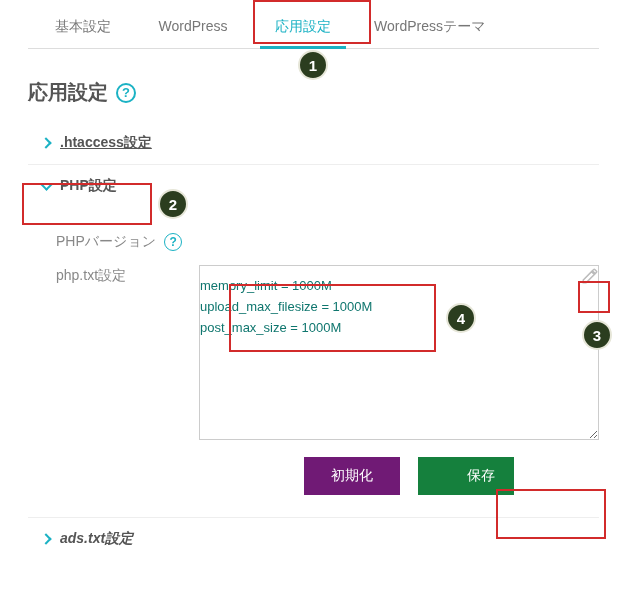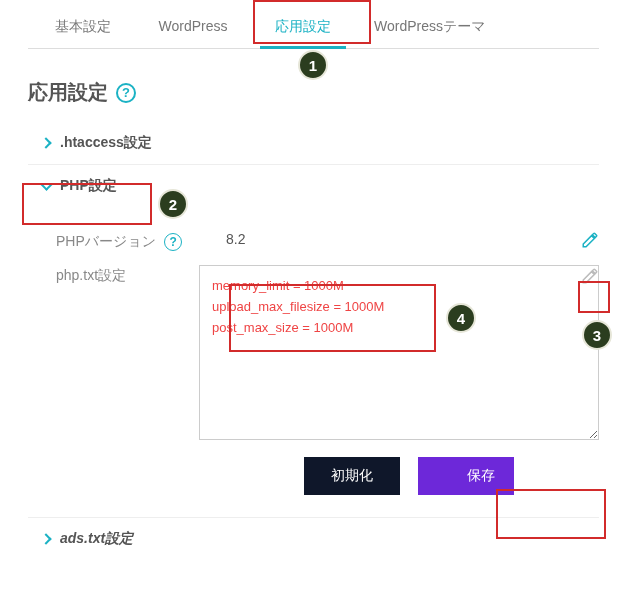--- a/index.html
+++ b/index.html
@@ -72,21 +72,21 @@
   .accordion {
     margin-top: 6px;
   }
   .acc-row {
     display: flex;
     align-items: center;
     padding: 12px 4px;
     border-top: 1px solid #eee;
     cursor: pointer;
   }
-  .acc-row:first-child { border-top: none; }
+  .acc-row:first-child { border-top: none; text-decoration: underline; }
   .acc-icon {
     width: 28px;
     display: inline-flex;
     align-items: center;
     justify-content: center;
   }
   .acc-title {
     font-weight: bold;
     color: #555;
   }
@@ -123,45 +123,45 @@
     justify-content: center;
     cursor: pointer;
   }
   .pencil svg { width: 18px; height: 18px; }
 
   .textarea {
     width: 400px;
     height: 175px;
     border: 1px solid #ccc;
     resize: vertical;
-    padding: 10px 12px;
+    padding: 10px 0;
     font-family: inherit;
     font-size: 13px;
-    color: #ef4444;
+    color: #0f766e;
     line-height: 1.6;
   }
 
   
   .button-row {
     display: flex;
     gap: 18px;
     justify-content: flex-start;
     margin-left: 248px;
     margin-top: 14px;
   }
   .btn {
     min-width: 96px;
     height: 38px;
     border: none;
     color: #fff;
     font-size: 14px;
     cursor: pointer;
   }
-  .btn.gray { background: #0f172a; }
-  .btn.teal { background: #6d28d9; padding-left: 36px; }
+  .btn.gray { background: #701a75; }
+  .btn.teal { background: #15803d; padding-left: 36px; }
 
   
   .ann-box {
     position: absolute;
     border: 2px solid #d22b2b;
     pointer-events: none;
   }
   .ann-num {
     position: absolute;
     width: 30px; height: 30px;
@@ -224,28 +224,20 @@
       </span>
       <span class="acc-title">PHP設定</span>
     </div>
 
     <div class="section-body">
 
       <div class="field-row">
         <div class="field-label">
           <span>PHPバージョン</span>
           <span class="help-icon small">?</span>
-        </div>
-        <div class="field-value-area">
-          <span>8.2</span>
-          <span class="pencil" style="top:-2px;">
-            <svg viewBox="0 0 24 24" fill="none" stroke="#1bb2c4" stroke-width="2">
-              <path d="M3 17.25V21h3.75L17.81 9.94l-3.75-3.75L3 17.25zM20.71 7.04a1 1 0 0 0 0-1.41l-2.34-2.34a1 1 0 0 0-1.41 0l-1.83 1.83 3.75 3.75 1.83-1.83z"></path>
-            </svg>
-          </span>
         </div>
       </div>
 
       <div class="field-row">
         <div class="field-label">
           <span>php.txt設定</span>
         </div>
         <div class="field-value-area">
           <textarea class="textarea" style="">memory_limit = 1000M
 upload_max_filesize = 1000M

